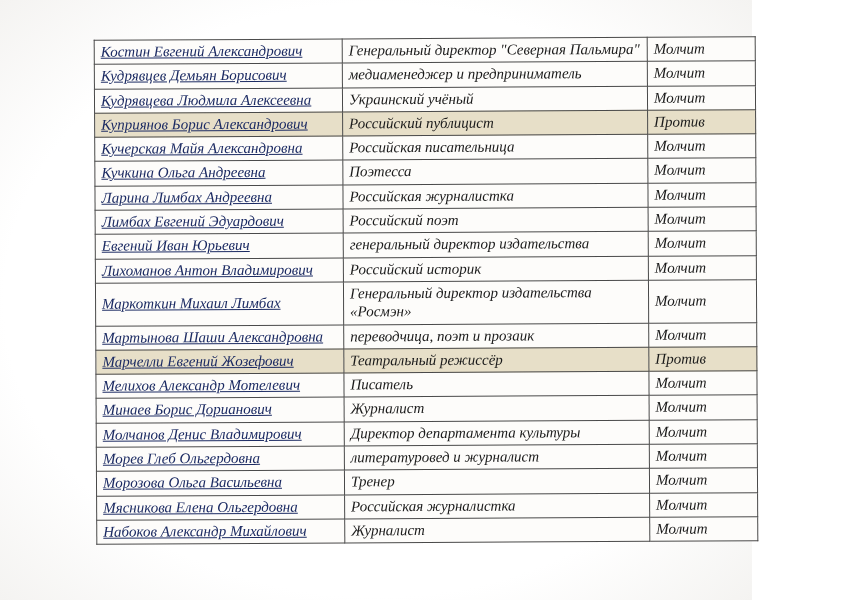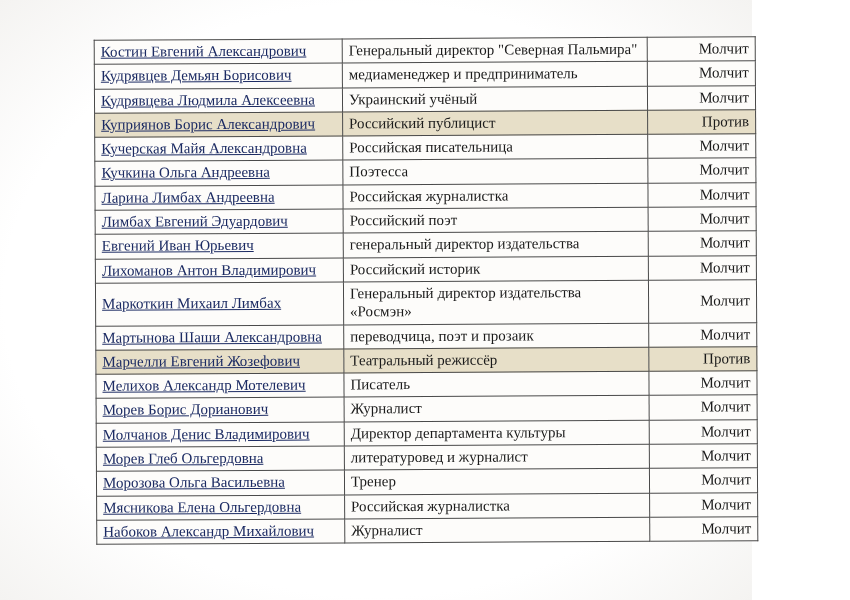--- a/index.html
+++ b/index.html
@@ -16,20 +16,21 @@
     height: 600px;
     overflow: hidden;
     background: #ffffff;
     font-family: "Liberation Serif", serif;
   }
   .page {
     position: relative;
     width: 752px;
     height: 600px;
     background: radial-gradient(ellipse at center, #ffffff 70%, #f4f3f1 100%);
+    font-style: italic;
   }
   .table-wrap {
     position: absolute;
     left: 95px;
     top: 38px;
     width: 662px;
     transform: rotate(-0.3deg);
     transform-origin: center center;
   }
   table.people-table {
@@ -40,21 +41,21 @@
     color: var(--body-text);
   }
   table.people-table td {
     border: 1px solid var(--border);
     padding: 2px 6px 3px 6px;
     vertical-align: middle;
     line-height: 1.22;
   }
   td.name-cell  { width: 238px; }
   td.role-cell  { width: 296px; }
-  td.status-cell{ width: 96px; text-align: right;  }
+  td.status-cell{ width: 96px;  }
   tr { height: 23px; }
   tr.highlight td {
     background: var(--highlight);
   }
   a.person-link {
     color: var(--link);
     text-decoration: underline;
     cursor: pointer;
   }
 </style>
@@ -158,21 +159,21 @@
   </tr>
           <tr>
     <td class="name-cell">
       <a class="person-link">Мелихов Александр Мотелевич</a>
     </td>
     <td class="role-cell">Писатель</td>
     <td class="status-cell">Молчит</td>
   </tr>
           <tr>
     <td class="name-cell">
-      <a class="person-link">Морев Борис Дорианович</a>
+      <a class="person-link">Минаев Борис Дорианович</a>
     </td>
     <td class="role-cell">Журналист</td>
     <td class="status-cell">Молчит</td>
   </tr>
           <tr>
     <td class="name-cell">
       <a class="person-link">Молчанов Денис Владимирович</a>
     </td>
     <td class="role-cell">Директор департамента культуры</td>
     <td class="status-cell">Молчит</td>

